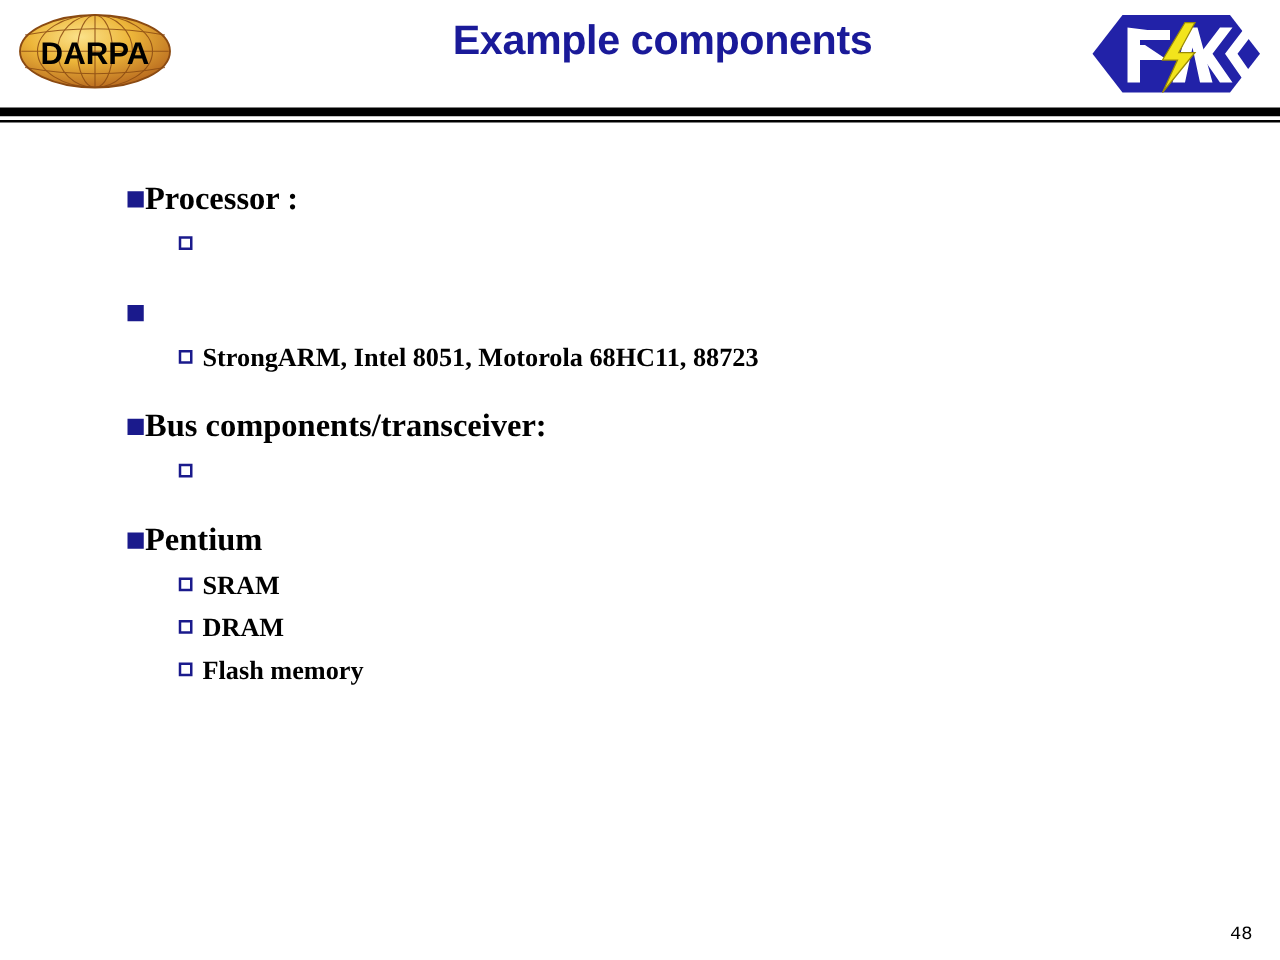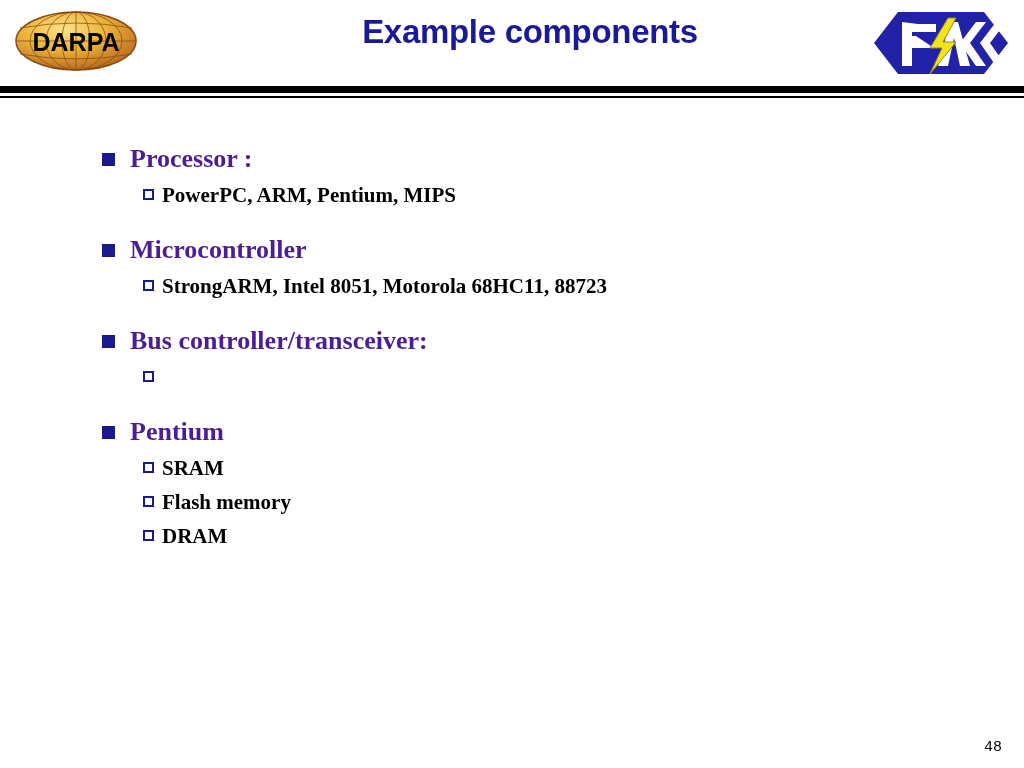--- a/index.html
+++ b/index.html
@@ -106,26 +106,26 @@
   }
   .lvl1 .bullet-sq {
     position: absolute;
     left: 102px;
     top: 13px;
     width: 13px;
     height: 13px;
     background: #1a1a8c;
   }
   .lvl1 .lvl1-text {
-    margin-left: 28px;
+    margin-left: 14px;
     font-family: "Liberation Serif", "DejaVu Serif", serif;
     font-weight: bold;
     font-size: 26px;
     line-height: 30px;
-    color: #4c1d95;
+    color: #000000;
     white-space: nowrap;
   }
 
   .lvl2 {
     position: relative;
     padding: 0 0 0 143px;
     height: 34px;
     display: flex;
     align-items: center;
   }
@@ -217,67 +217,65 @@
 
   <div class="body-area">
 
     <div class="group">
       <div class="lvl1">
         <span class="bullet-sq"></span>
         <span class="lvl1-text">Processor :</span>
       </div>
       <div class="lvl2">
         <span class="bullet-hollow"></span>
-        <span class="lvl2-text">PowerPC, ARM, Pentium, MIPS</span>
       </div>
     </div>
 
     <div class="group-gap"></div>
 
     <div class="group">
       <div class="lvl1">
         <span class="bullet-sq"></span>
-        <span class="lvl1-text">Microcontroller</span>
       </div>
       <div class="lvl2">
         <span class="bullet-hollow"></span>
         <span class="lvl2-text">StrongARM, Intel 8051, Motorola 68HC11, 88723</span>
       </div>
     </div>
 
     <div class="group-gap"></div>
 
     <div class="group">
       <div class="lvl1">
         <span class="bullet-sq"></span>
-        <span class="lvl1-text">Bus controller/transceiver:</span>
+        <span class="lvl1-text">Bus components/transceiver:</span>
       </div>
       <div class="lvl2">
         <span class="bullet-hollow"></span>
       </div>
     </div>
 
     <div class="group-gap"></div>
 
     <div class="group">
       <div class="lvl1">
         <span class="bullet-sq"></span>
         <span class="lvl1-text">Pentium</span>
       </div>
       <div class="lvl2">
         <span class="bullet-hollow"></span>
         <span class="lvl2-text">SRAM</span>
       </div>
       <div class="lvl2">
         <span class="bullet-hollow"></span>
+        <span class="lvl2-text">DRAM</span>
+      </div>
+      <div class="lvl2">
+        <span class="bullet-hollow"></span>
         <span class="lvl2-text">Flash memory</span>
       </div>
-      <div class="lvl2">
-        <span class="bullet-hollow"></span>
-        <span class="lvl2-text">DRAM</span>
-      </div>
     </div>
 
   </div>
 
   <div class="page-number">48</div>
 
 </div>
 
 </body></html>

